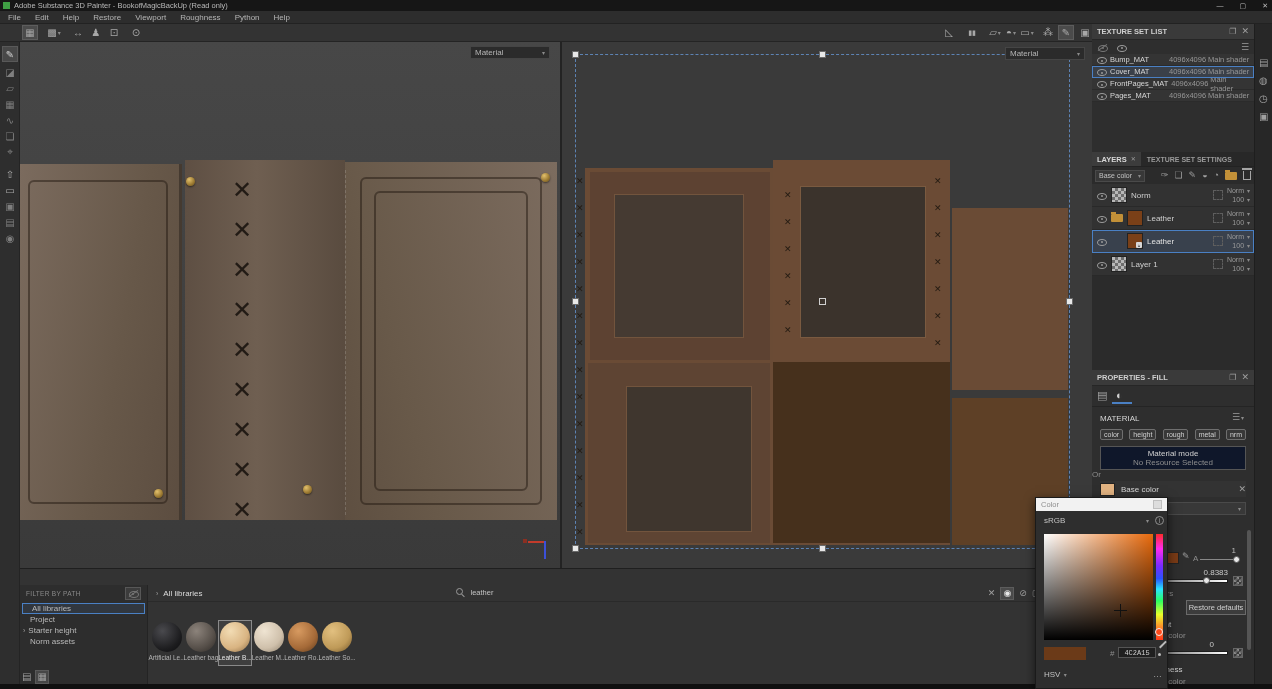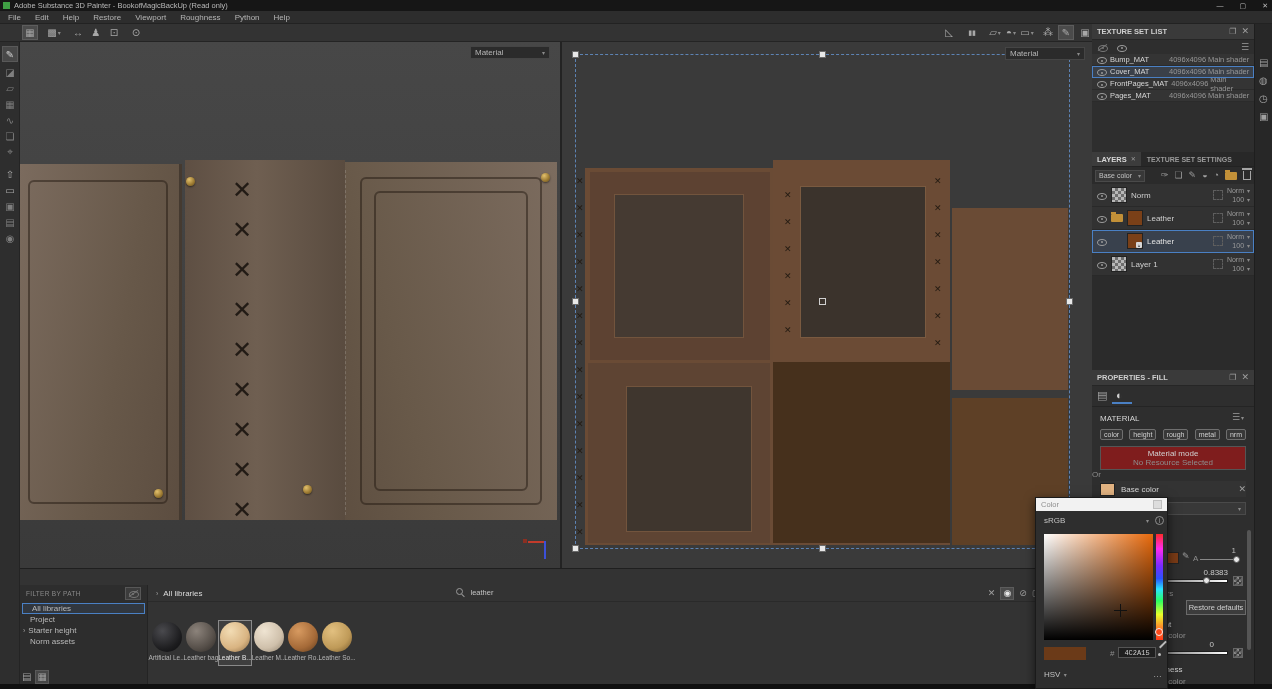--- a/index.html
+++ b/index.html
@@ -68,21 +68,21 @@
   .lrow.sel { background:#39414d; outline:1px solid #4a80c4; outline-offset:-1px; }
   .thumb { width:16px; height:16px; border:1px solid #222; flex:none;}
   .checker { background-image:linear-gradient(45deg,#6e6e6e 25%,transparent 25%,transparent 75%,#6e6e6e 75%),linear-gradient(45deg,#6e6e6e 25%,#b8b8b8 25%,#b8b8b8 75%,#6e6e6e 75%); background-size:6px 6px; background-position:0 0,3px 3px; background-color:#b8b8b8;}
   .maskbox { width:10px; height:10px; border:1px dashed #5e5e5e; flex:none;}
   .folder { width:12px; height:8px; background:#c29038; border-radius:1px; position:relative; display:inline-block; flex:none;}
   .folder::before { content:""; position:absolute; top:-2px; left:0; width:5px; height:2px; background:#c29038; }
   .trash { width:8px; height:9px; border:1px solid #a5a5a5; border-top:none; position:relative; display:inline-block; }
   .trash::before { content:""; position:absolute; top:-3px; left:-2px; width:10px; height:2px; background:#a5a5a5; }
 
   .chip { border:1px solid #6f6f6f; border-radius:2px; color:#cfcfcf; font-size:7px; padding:1px 3px; background:#383838;}
-  .modebox { border:1px solid #555; background:#7f1d1d; text-align:center; padding:2px 0; }
+  .modebox { border:1px solid #555; background:#0f172a; text-align:center; padding:2px 0; }
   .track { position:absolute; height:4px; background:linear-gradient(to right,#000,#fff); border:1px solid #1d1d1d; }
   .knob { position:absolute; width:7px; height:7px; border-radius:50%; background:#e8e8e8; border:1px solid #555; }
   .chkico { position:absolute; width:10px; height:10px; border:1px solid #666; background-image:linear-gradient(45deg,#888 25%,transparent 25%,transparent 75%,#888 75%),linear-gradient(45deg,#888 25%,#3a3a3a 25%,#3a3a3a 75%,#888 75%); background-size:5px 5px; background-position:0 0,2.5px 2.5px;}
   .btn { border:1px solid #6a6a6a; background:#3c3c3c; color:#d0d0d0; text-align:center; font-size:7.5px; }
 
   
   .cdlg { left:1035px; top:497px; width:133px; height:192px; background:#2e2e2e; border:1px solid #1a1a1a; box-shadow:0 3px 10px rgba(0,0,0,.6); z-index:50; }
   .cdlg-title { height:13px; background:#f2f2f2; display:flex; align-items:center; padding:0 5px; color:#8f8f8f; font-size:7.5px; }
   .cdlg-close { width:9px; height:9px; background:#ddd; border:1px solid #bfbfbf; margin-left:auto; }
   .svbox { position:absolute; left:8px; top:36px; width:109px; height:106px;

